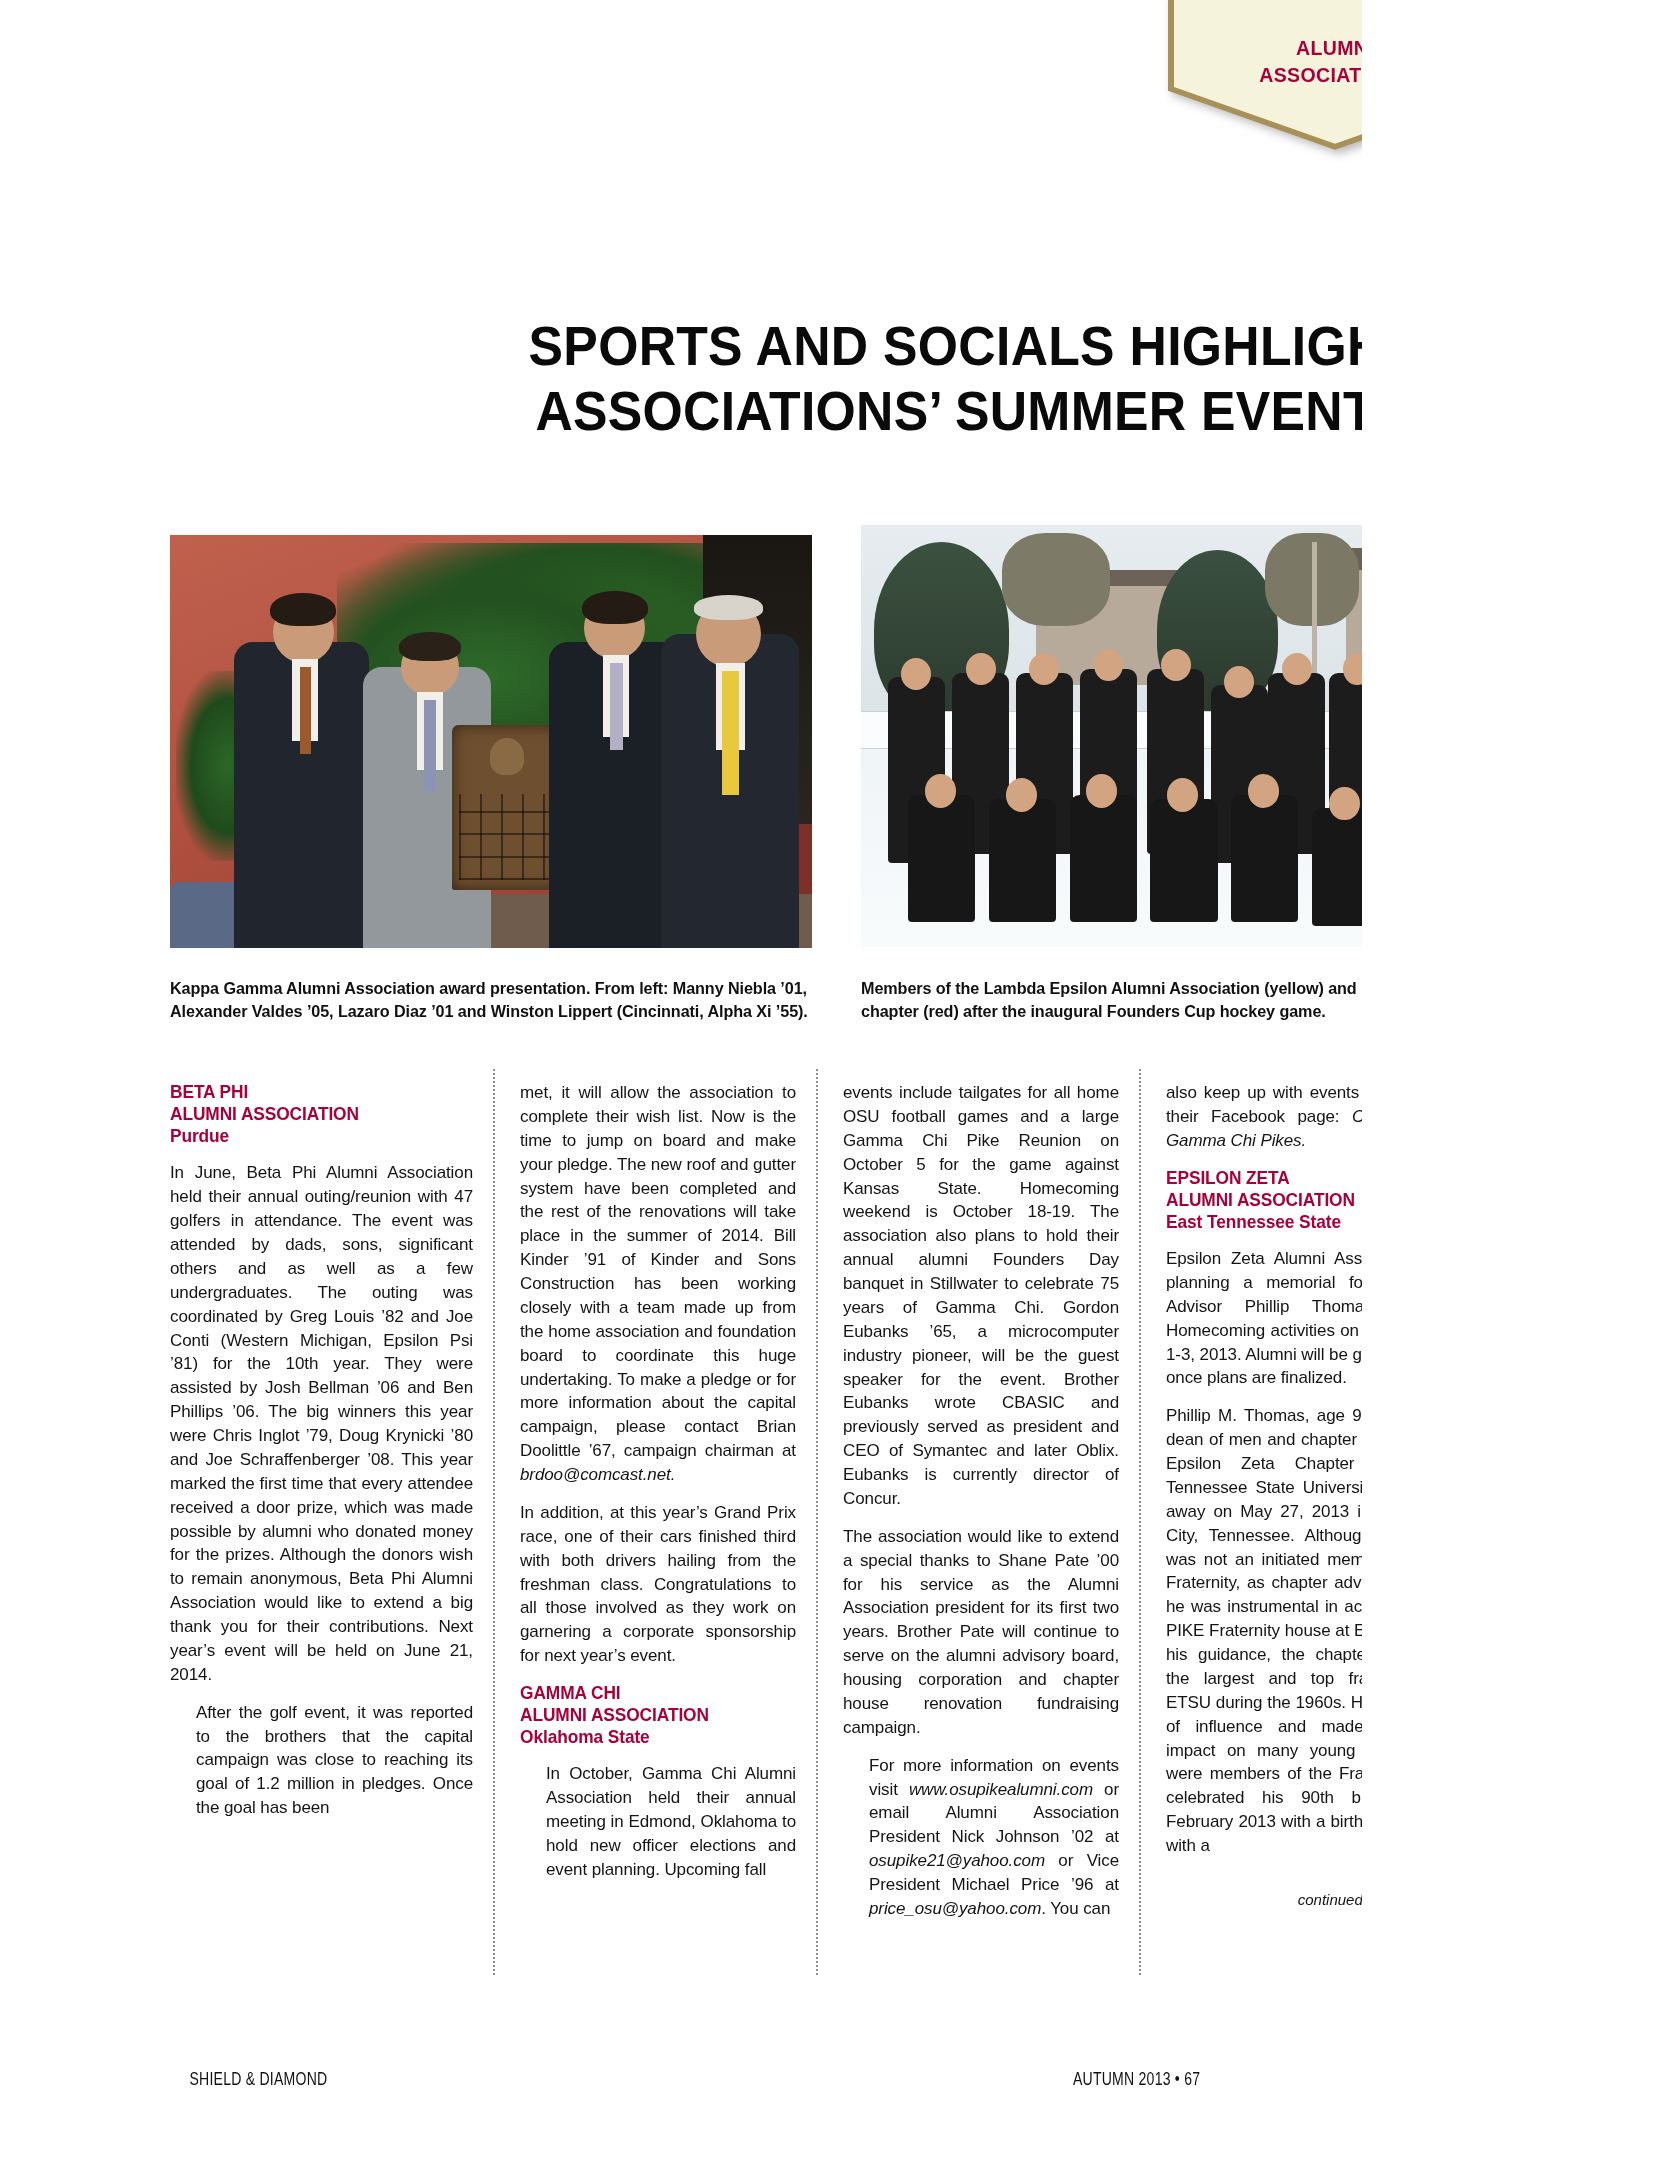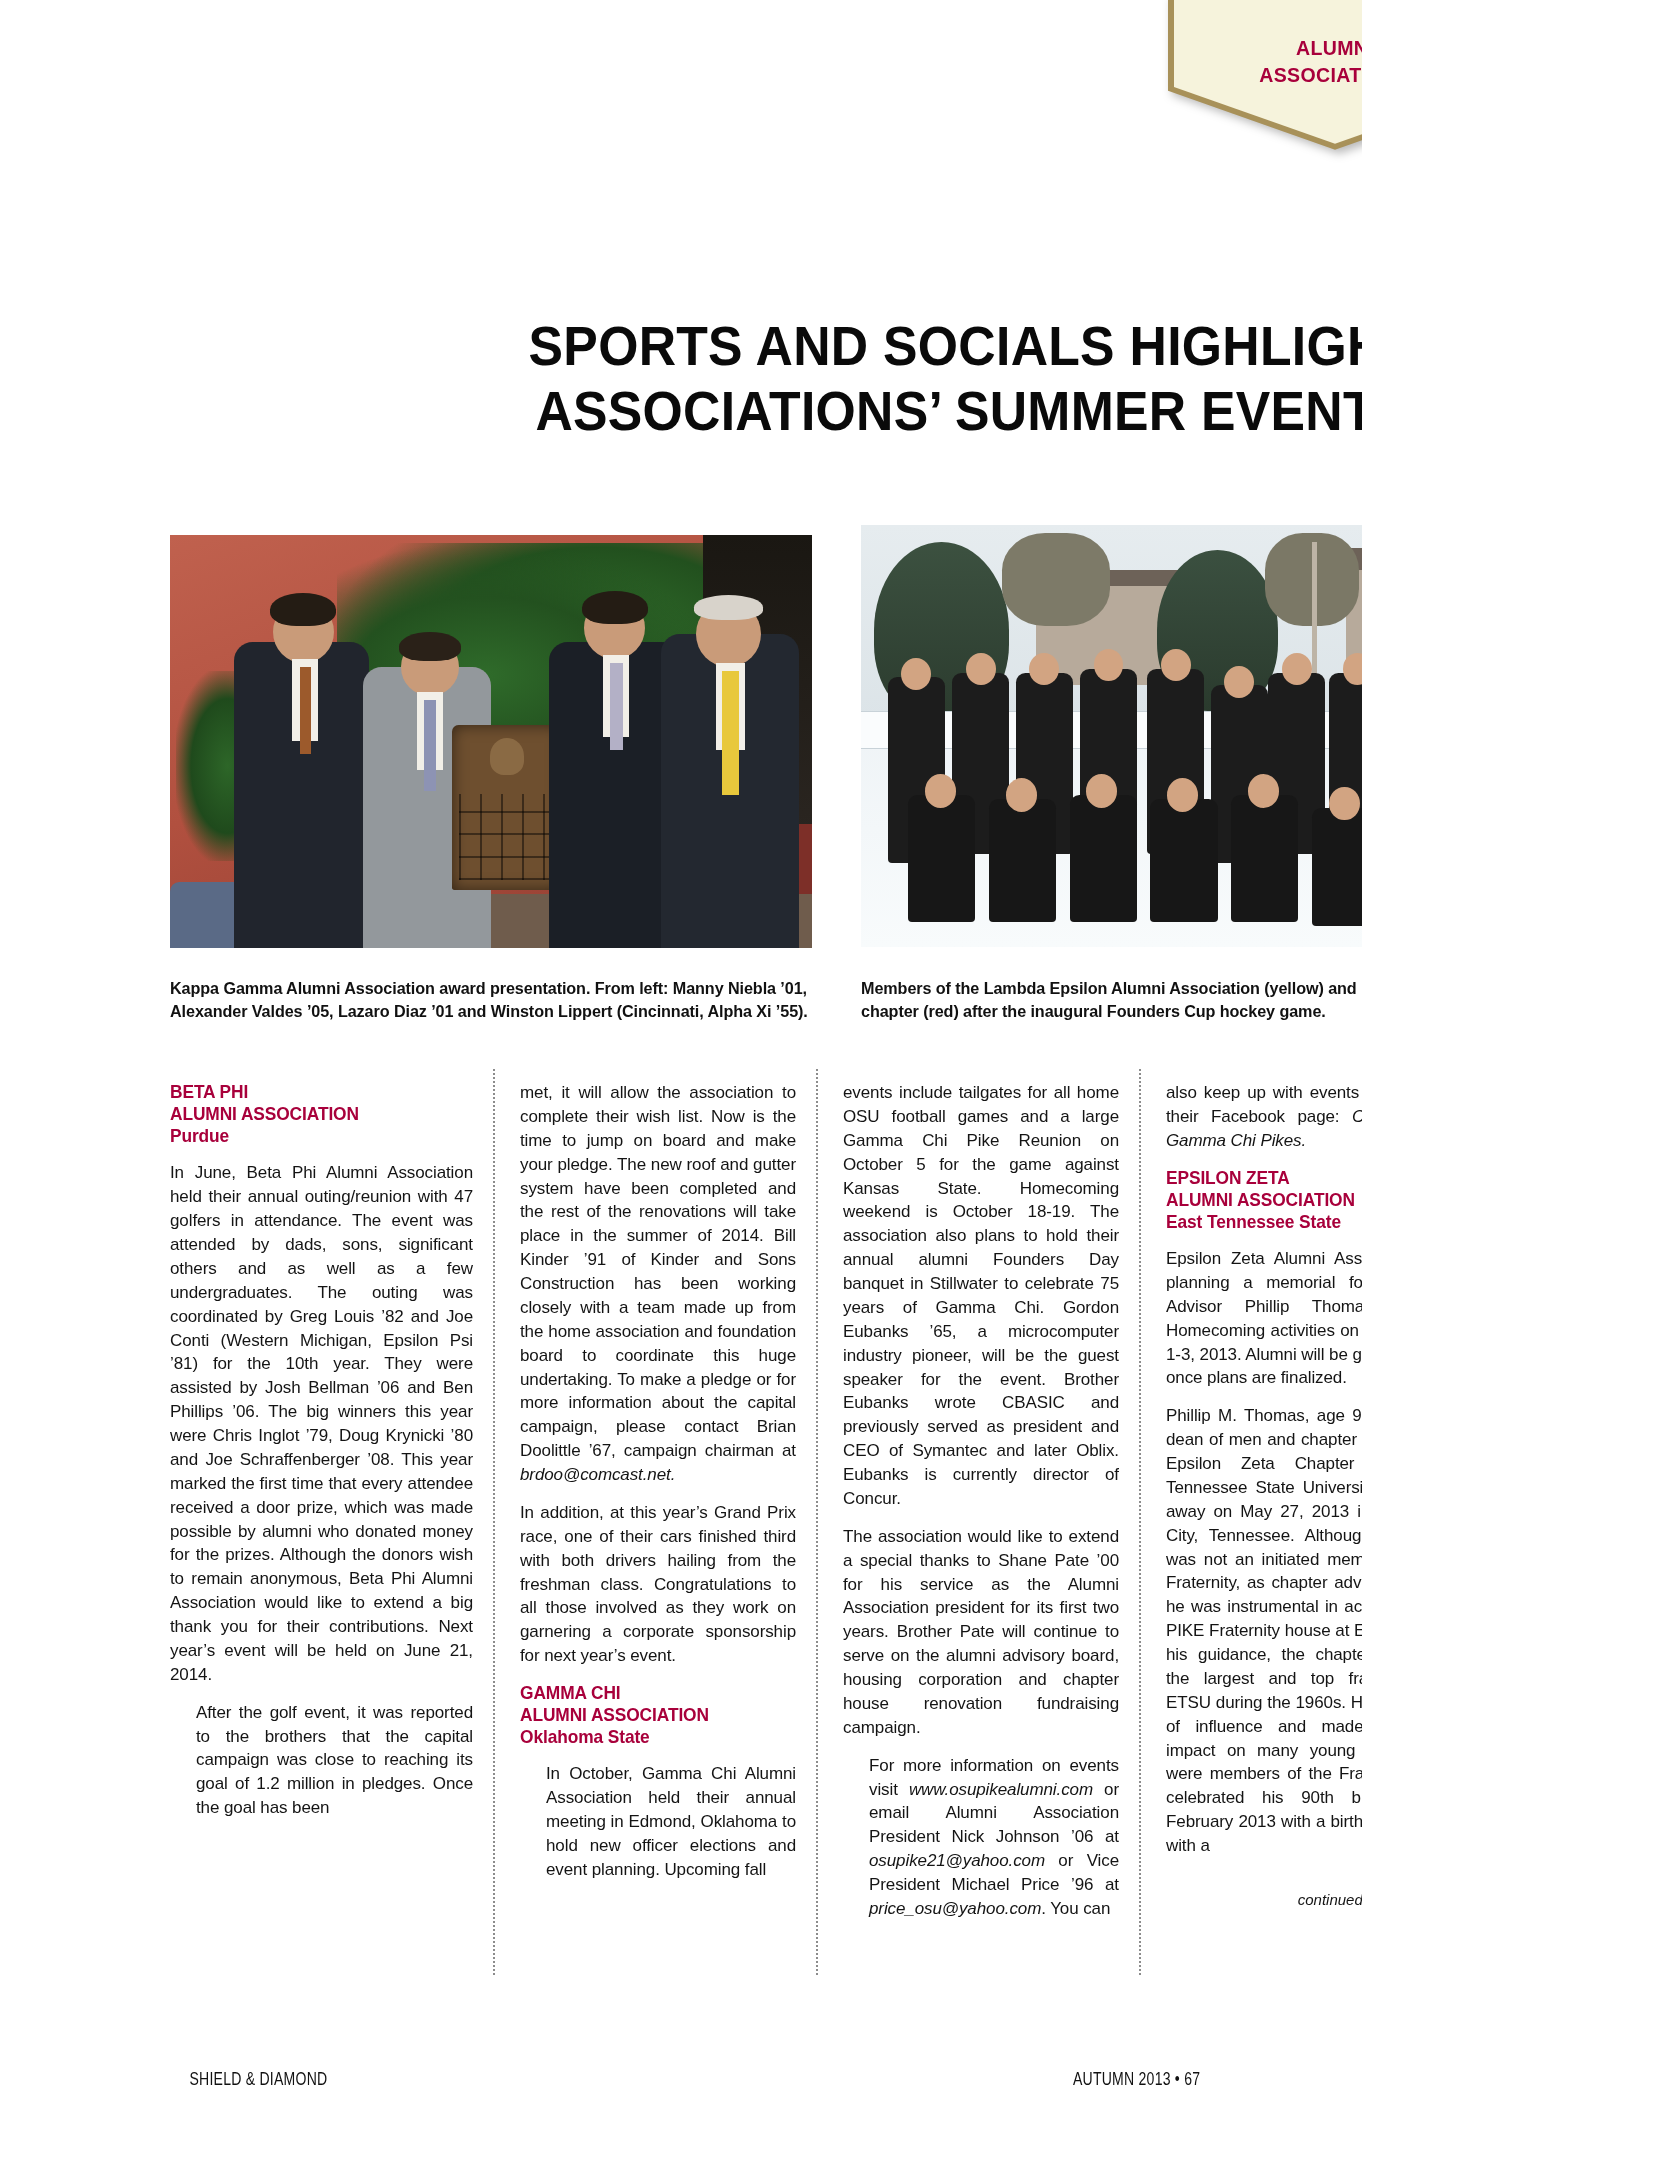--- a/index.html
+++ b/index.html
@@ -347,21 +347,21 @@
         <span class="ln">GAMMA CHI</span>
         <span class="ln">ALUMNI ASSOCIATION</span>
         <span class="ln">Oklahoma State</span>
       </div>
       <p class="body">In October, Gamma Chi Alumni Association held their annual meeting in Edmond, Oklahoma to hold new officer elections and event planning. Upcoming fall</p>
     </div>
 
     <div class="col">
       <p class="body">events include tailgates for all home OSU football games and a large Gamma Chi Pike Reunion on October 5 for the game against Kansas State. Homecoming weekend is October 18-19. The association also plans to hold their annual alumni Founders Day banquet in Stillwater to celebrate 75 years of Gamma Chi. Gordon Eubanks ’65, a microcomputer industry pioneer, will be the guest speaker for the event. Brother Eubanks wrote CBASIC and previously served as president and CEO of Symantec and later Oblix. Eubanks is currently director of Concur.</p>
       <p class="body">The association would like to extend a special thanks to Shane Pate ’00 for his service as the Alumni Association president for its first two years. Brother Pate will continue to serve on the alumni advisory board, housing corporation and chapter house renovation fundraising campaign.</p>
-      <p class="body"><span>For more information on events visit </span><em class="ital">www.osupikealumni.com</em><span> or email Alumni Association President Nick Johnson ’06 at </span><em class="ital">osupike21@yahoo.com</em><span> or Vice President Michael Price ’96 at </span><em class="ital">price_osu@yahoo.com</em><span>. You can</span></p>
+      <p class="body"><span>For more information on events visit </span><em class="ital">www.osupikealumni.com</em><span> or email Alumni Association President Nick Johnson ’02 at </span><em class="ital">osupike21@yahoo.com</em><span> or Vice President Michael Price ’96 at </span><em class="ital">price_osu@yahoo.com</em><span>. You can</span></p>
     </div>
 
     <div class="col">
       <p class="body"><span>also keep up with events by visiting their Facebook page: </span><em class="ital">Old School Gamma Chi Pikes.</em></p>
       <div class="assoc-head spaced">
         <span class="ln">EPSILON ZETA</span>
         <span class="ln">ALUMNI ASSOCIATION</span>
         <span class="ln">East Tennessee State</span>
       </div>
       <p class="body">Epsilon Zeta Alumni Association is planning a memorial for Chapter Advisor Phillip Thomas during Homecoming activities on November 1-3, 2013. Alumni will be given notice once plans are finalized.</p>

